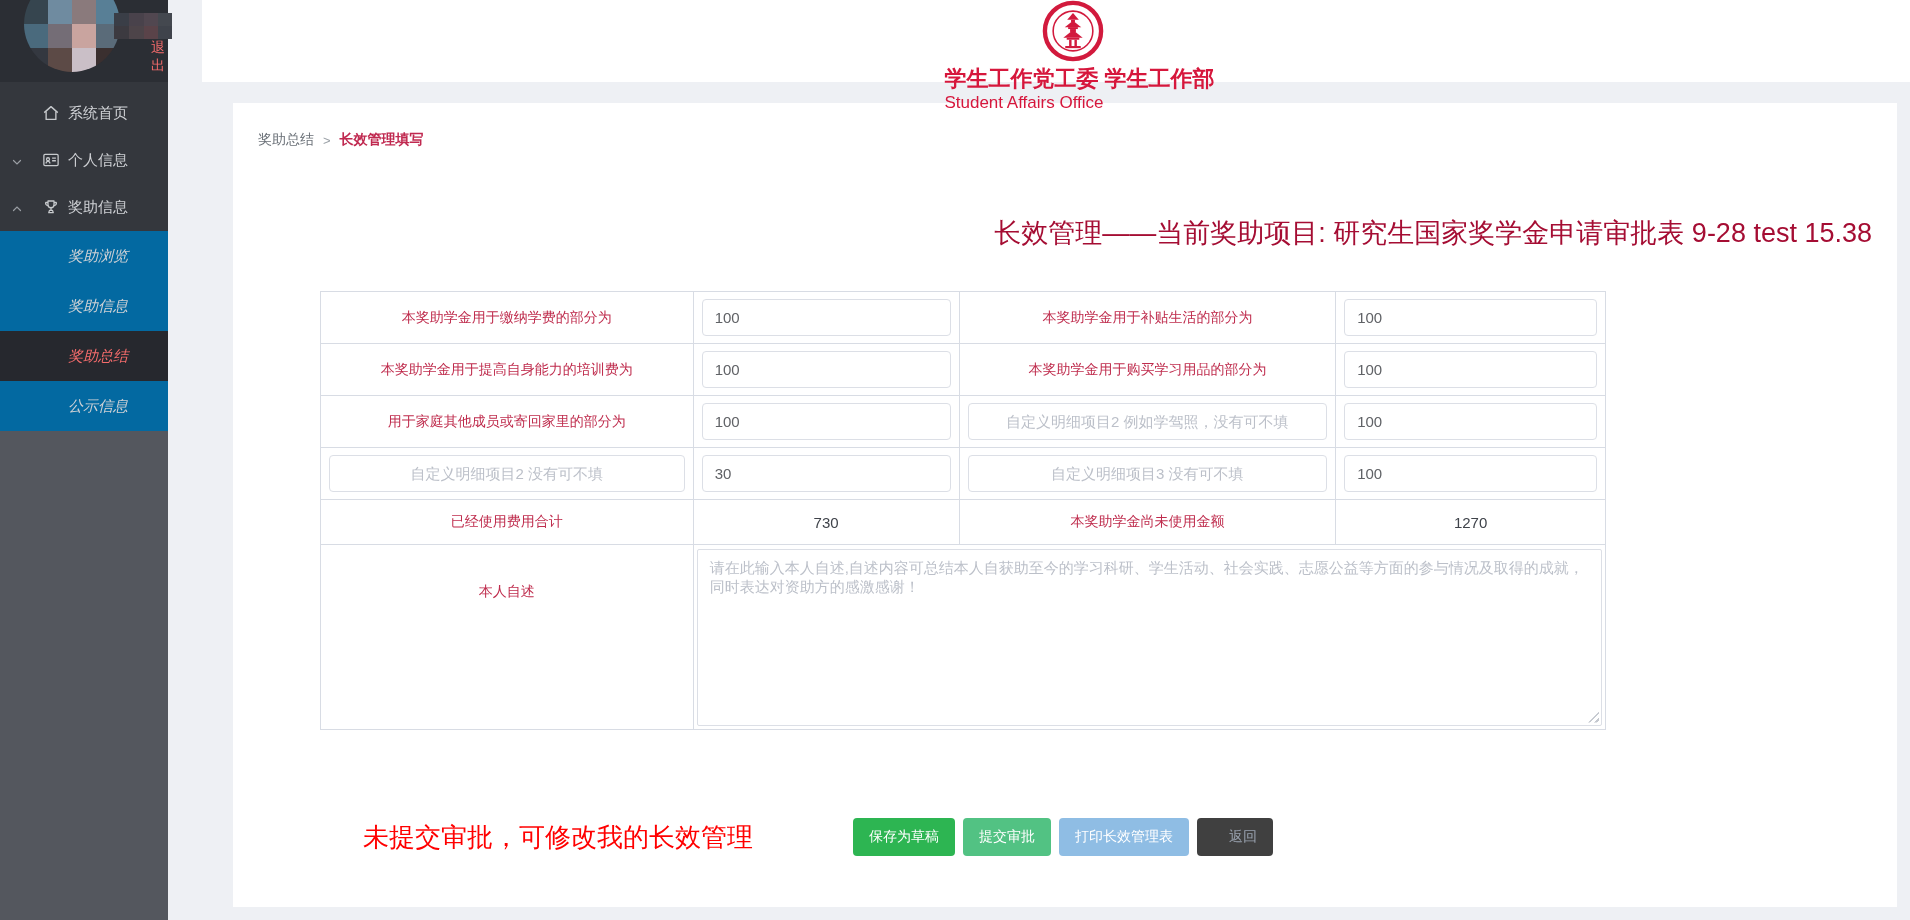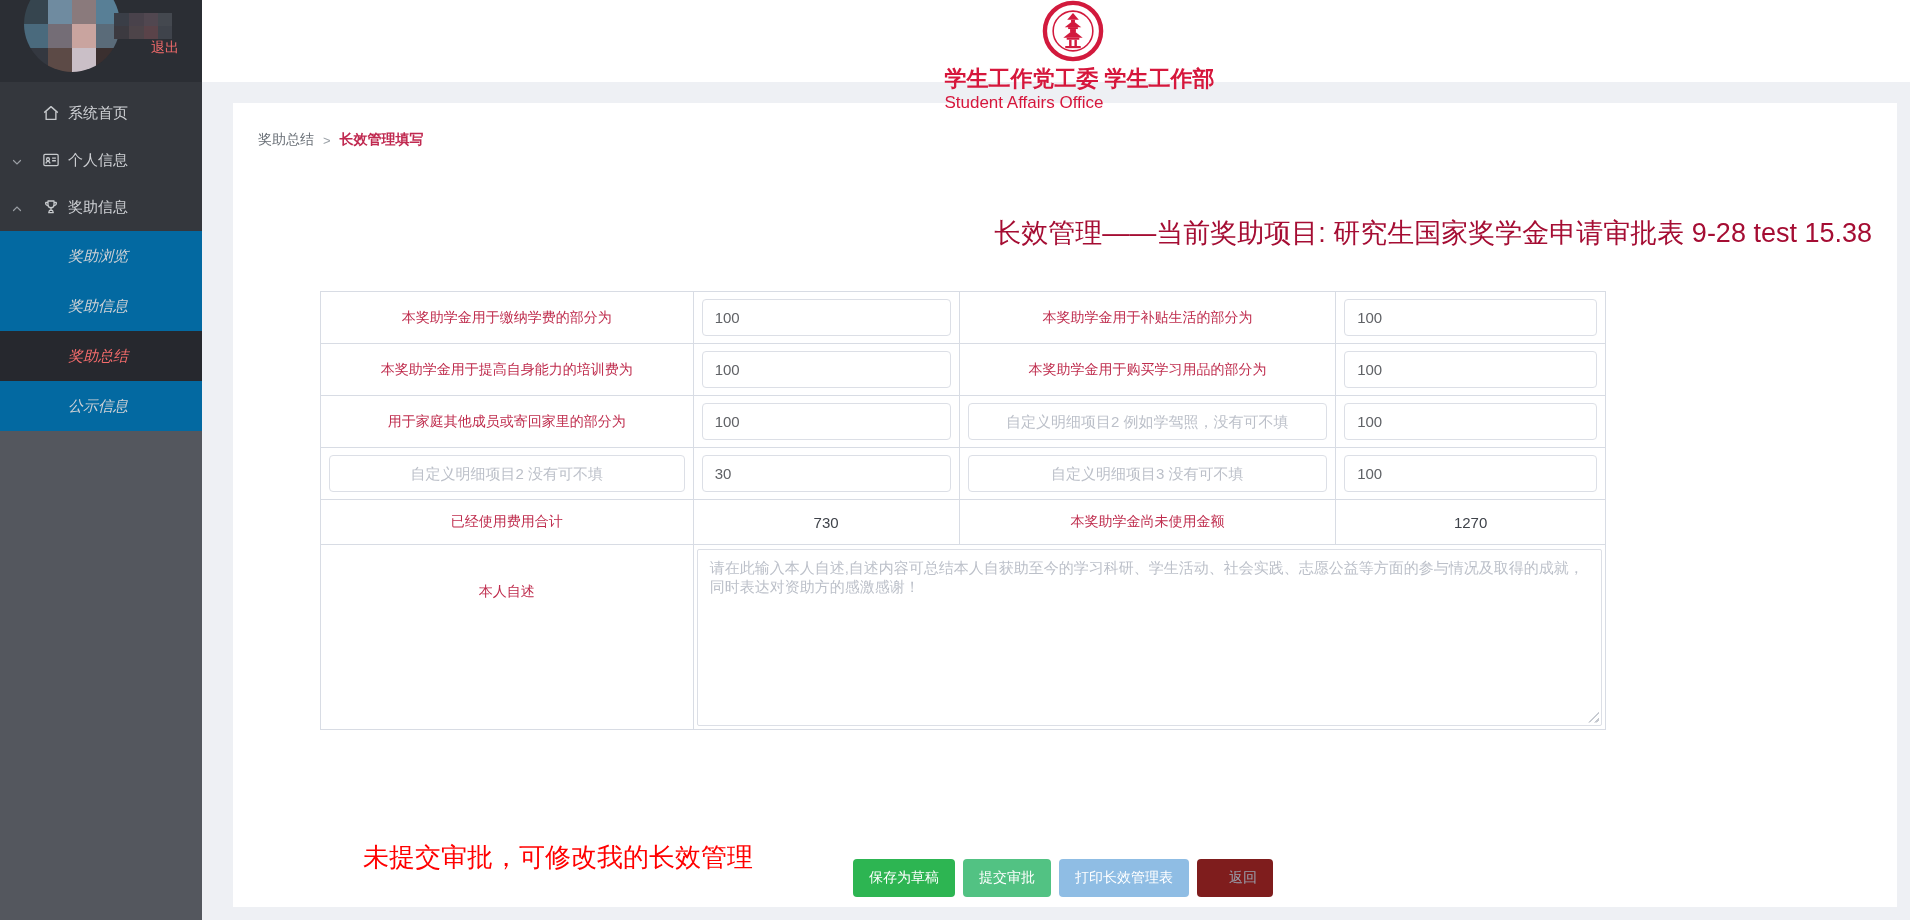--- a/index.html
+++ b/index.html
@@ -3,21 +3,21 @@
 <meta charset="utf-8">
 <style>
   * { box-sizing: border-box; }
   html,body { margin:0; padding:0; }
   body {
     width:1910px; height:920px; overflow:hidden;
     font-family:"Liberation Sans","DejaVu Sans",sans-serif;
     background:#eef0f4;
   }
   
-  .sidebar { position:fixed; left:0; top:0; width:202px; height:920px;
+  .sidebar { position:fixed; left:0; top:0; width:168px; height:920px;
     background:#34373d; display:flex; flex-direction:column; z-index:5; }
   .profile { position:relative; height:82px; background:#2b2e34; flex:none; }
   .avatar { position:absolute; left:24px; top:-24px; width:96px; height:96px;
     border-radius:50%; overflow:hidden; background:#2b2e34; }
   .name-blur { position:absolute; left:114px; top:13px; }
   .logout { position:absolute; left:151px; top:39px; color:#f56c6c; font-size:14px; cursor:pointer; }
   .menu { flex:none; padding-top:8px; background:#34373d; }
   .menu-item { position:relative; height:47px; display:flex; align-items:center;
     color:#cfd1d5; font-size:15px; cursor:pointer; }
   .menu-item .chev { position:absolute; left:11px; top:17px; }
@@ -66,25 +66,25 @@
     font-family:"Liberation Sans","DejaVu Sans",sans-serif; border-radius:2px; }
   .ta-grip { position:absolute; right:3px; bottom:3px; width:11px; height:11px;
     pointer-events:none; clip-path:polygon(100% 0,100% 100%,0 100%);
     background:repeating-linear-gradient(135deg, transparent 0 3px, #c4c8cf 3px 4.5px); }
   
   .footer { display:flex; align-items:center; margin-top:88px; }
   .notice { margin-left:105px; font-size:26px; color:#ff0000; white-space:nowrap; }
   .btn-group { margin-left:100px; display:flex; gap:8px; }
   .btn { border:none; border-radius:4px; font-size:14px; padding:10px 16px;
     color:#fff; cursor:pointer; white-space:nowrap;
-    font-family:"Liberation Sans","DejaVu Sans",sans-serif;margin-top:41px; }
+    font-family:"Liberation Sans","DejaVu Sans",sans-serif; }
   .btn-save   { background:#2db552; }
   .btn-submit { background:#52c283; }
   .btn-print  { background:#8fbde4; }
-  .btn-back   { background:#7f1d1d; color:#99a2af;padding-left:32px; }
+  .btn-back   { background:#404040; color:#99a2af;padding-left:32px; }
 </style>
 </head>
 <body>
 
 <div class="sidebar">
   <div class="profile">
     <div class="avatar">
       <svg width="96" height="96" viewBox="0 0 96 96">
         <rect x="0" y="0" width="24" height="24" fill="#2f333a"></rect>
           <rect x="24" y="0" width="24" height="24" fill="#3d4954"></rect>

